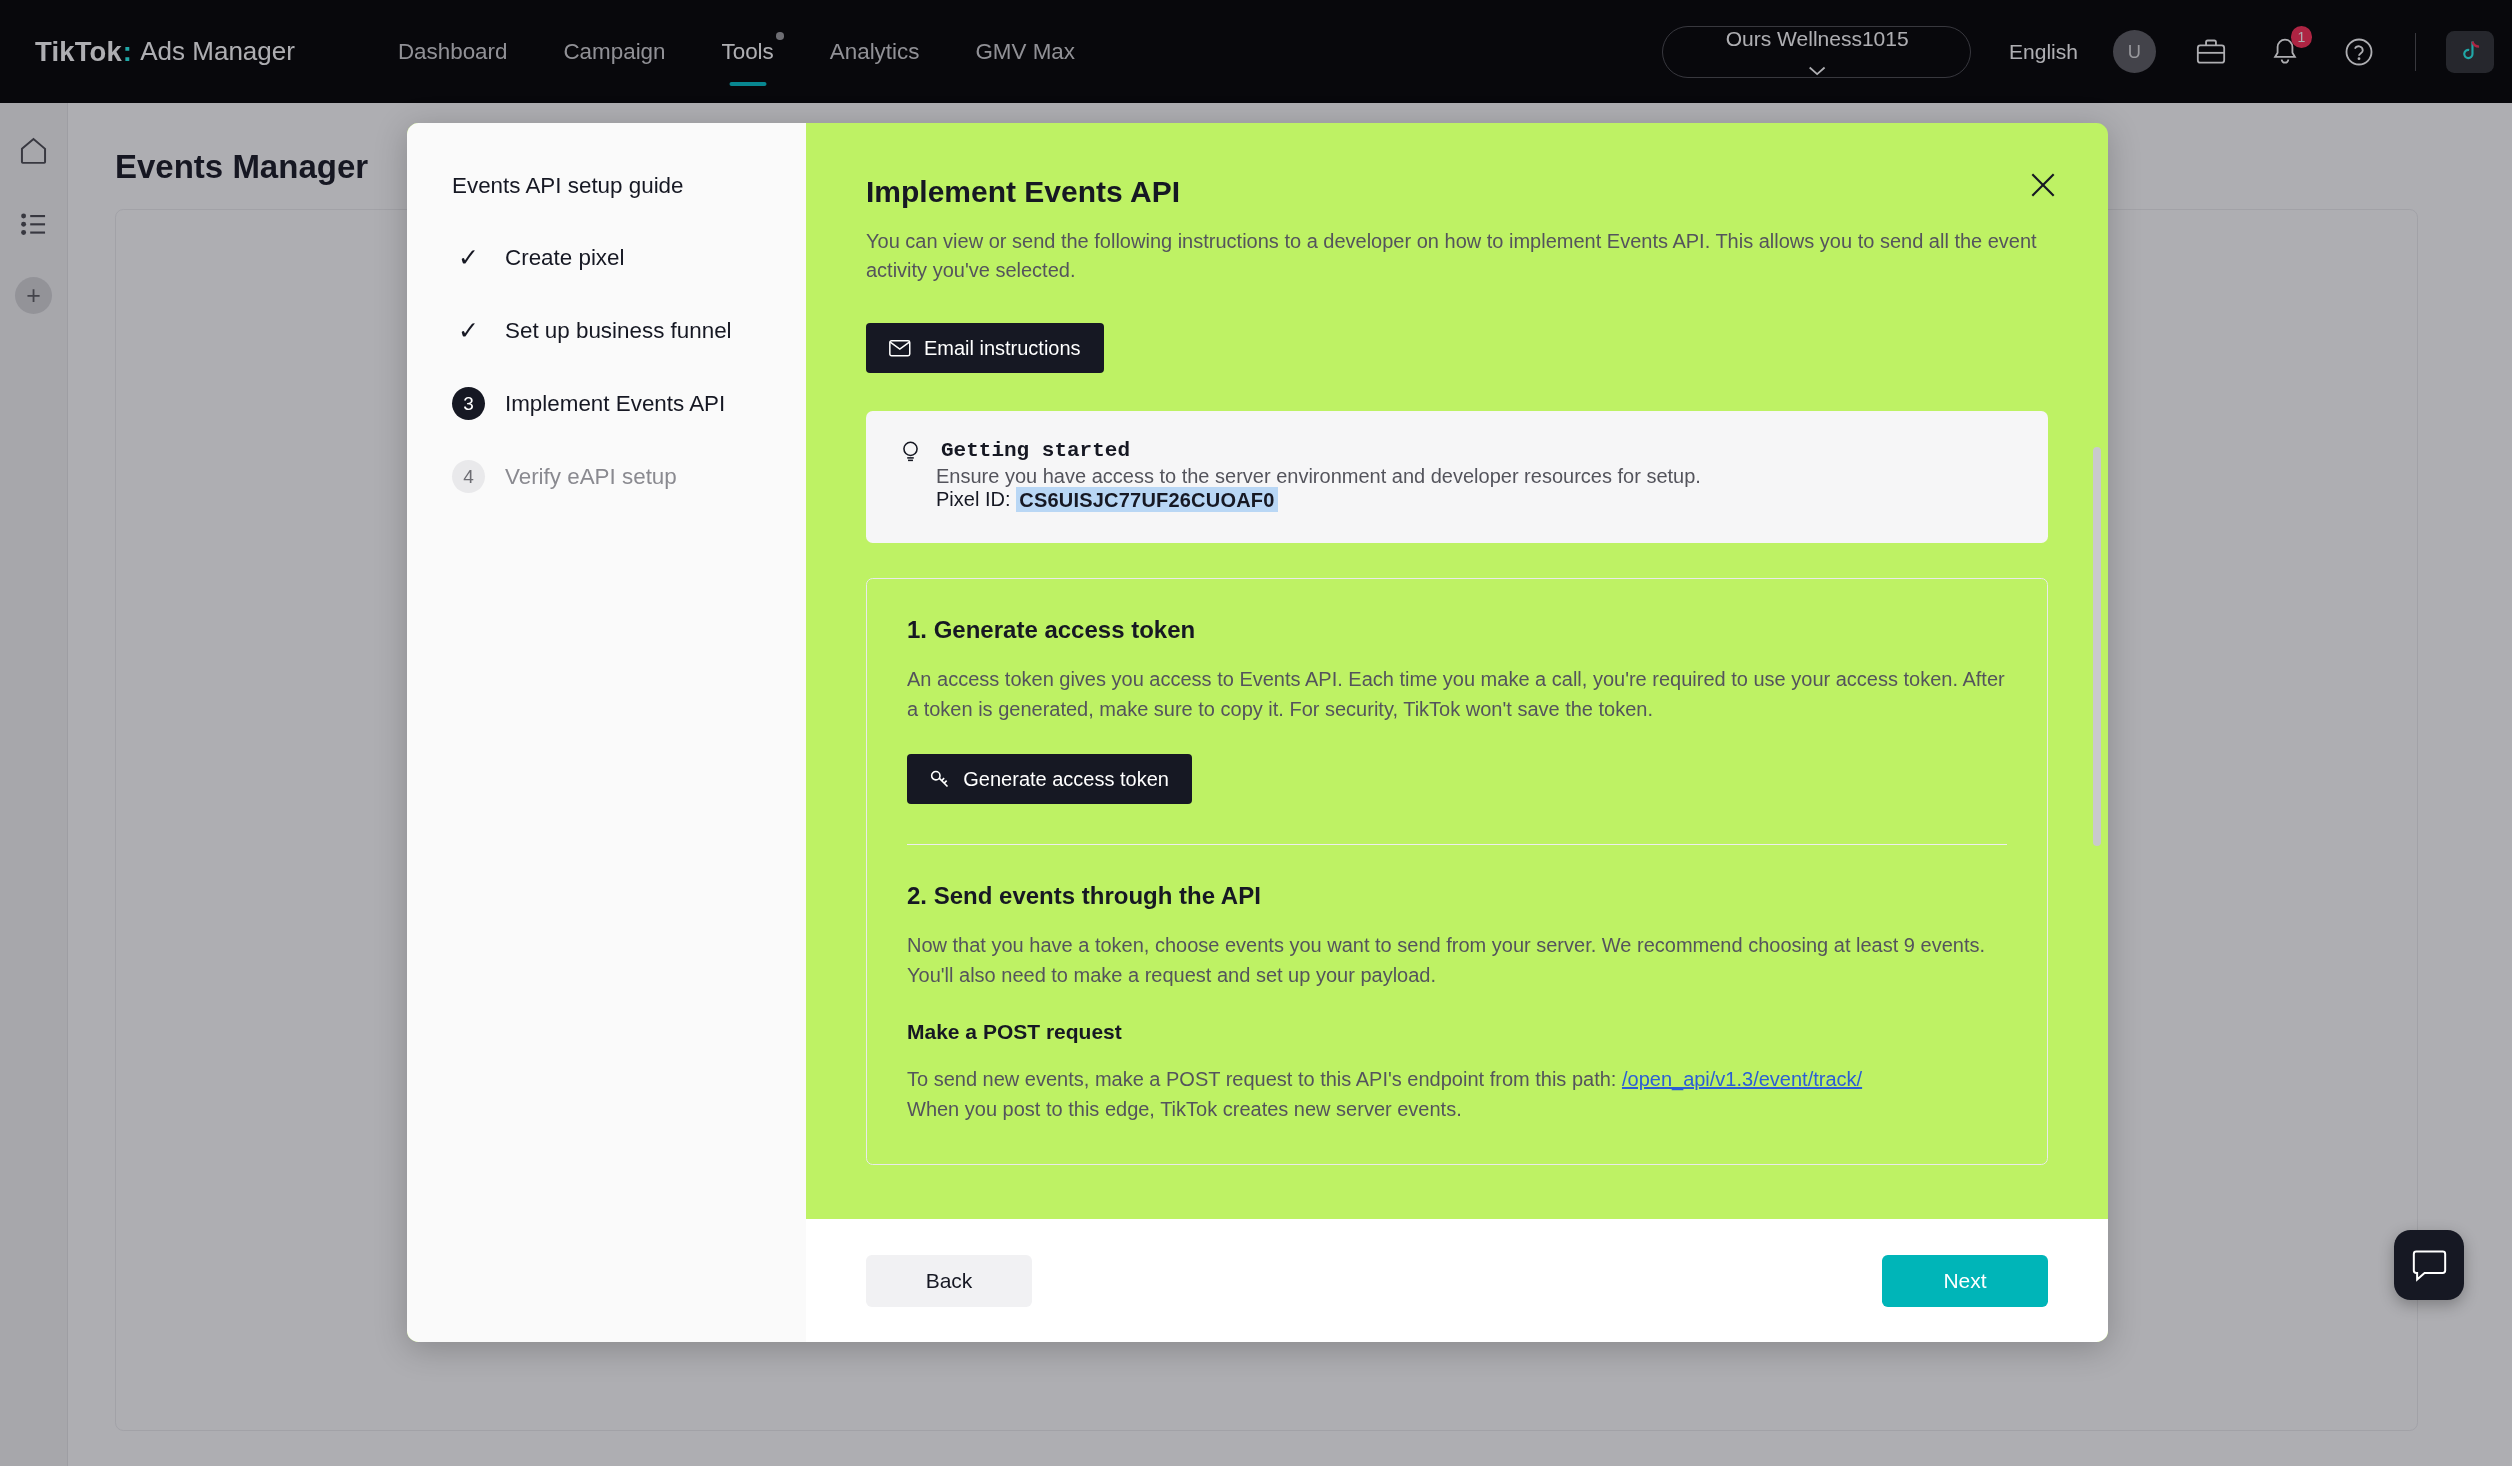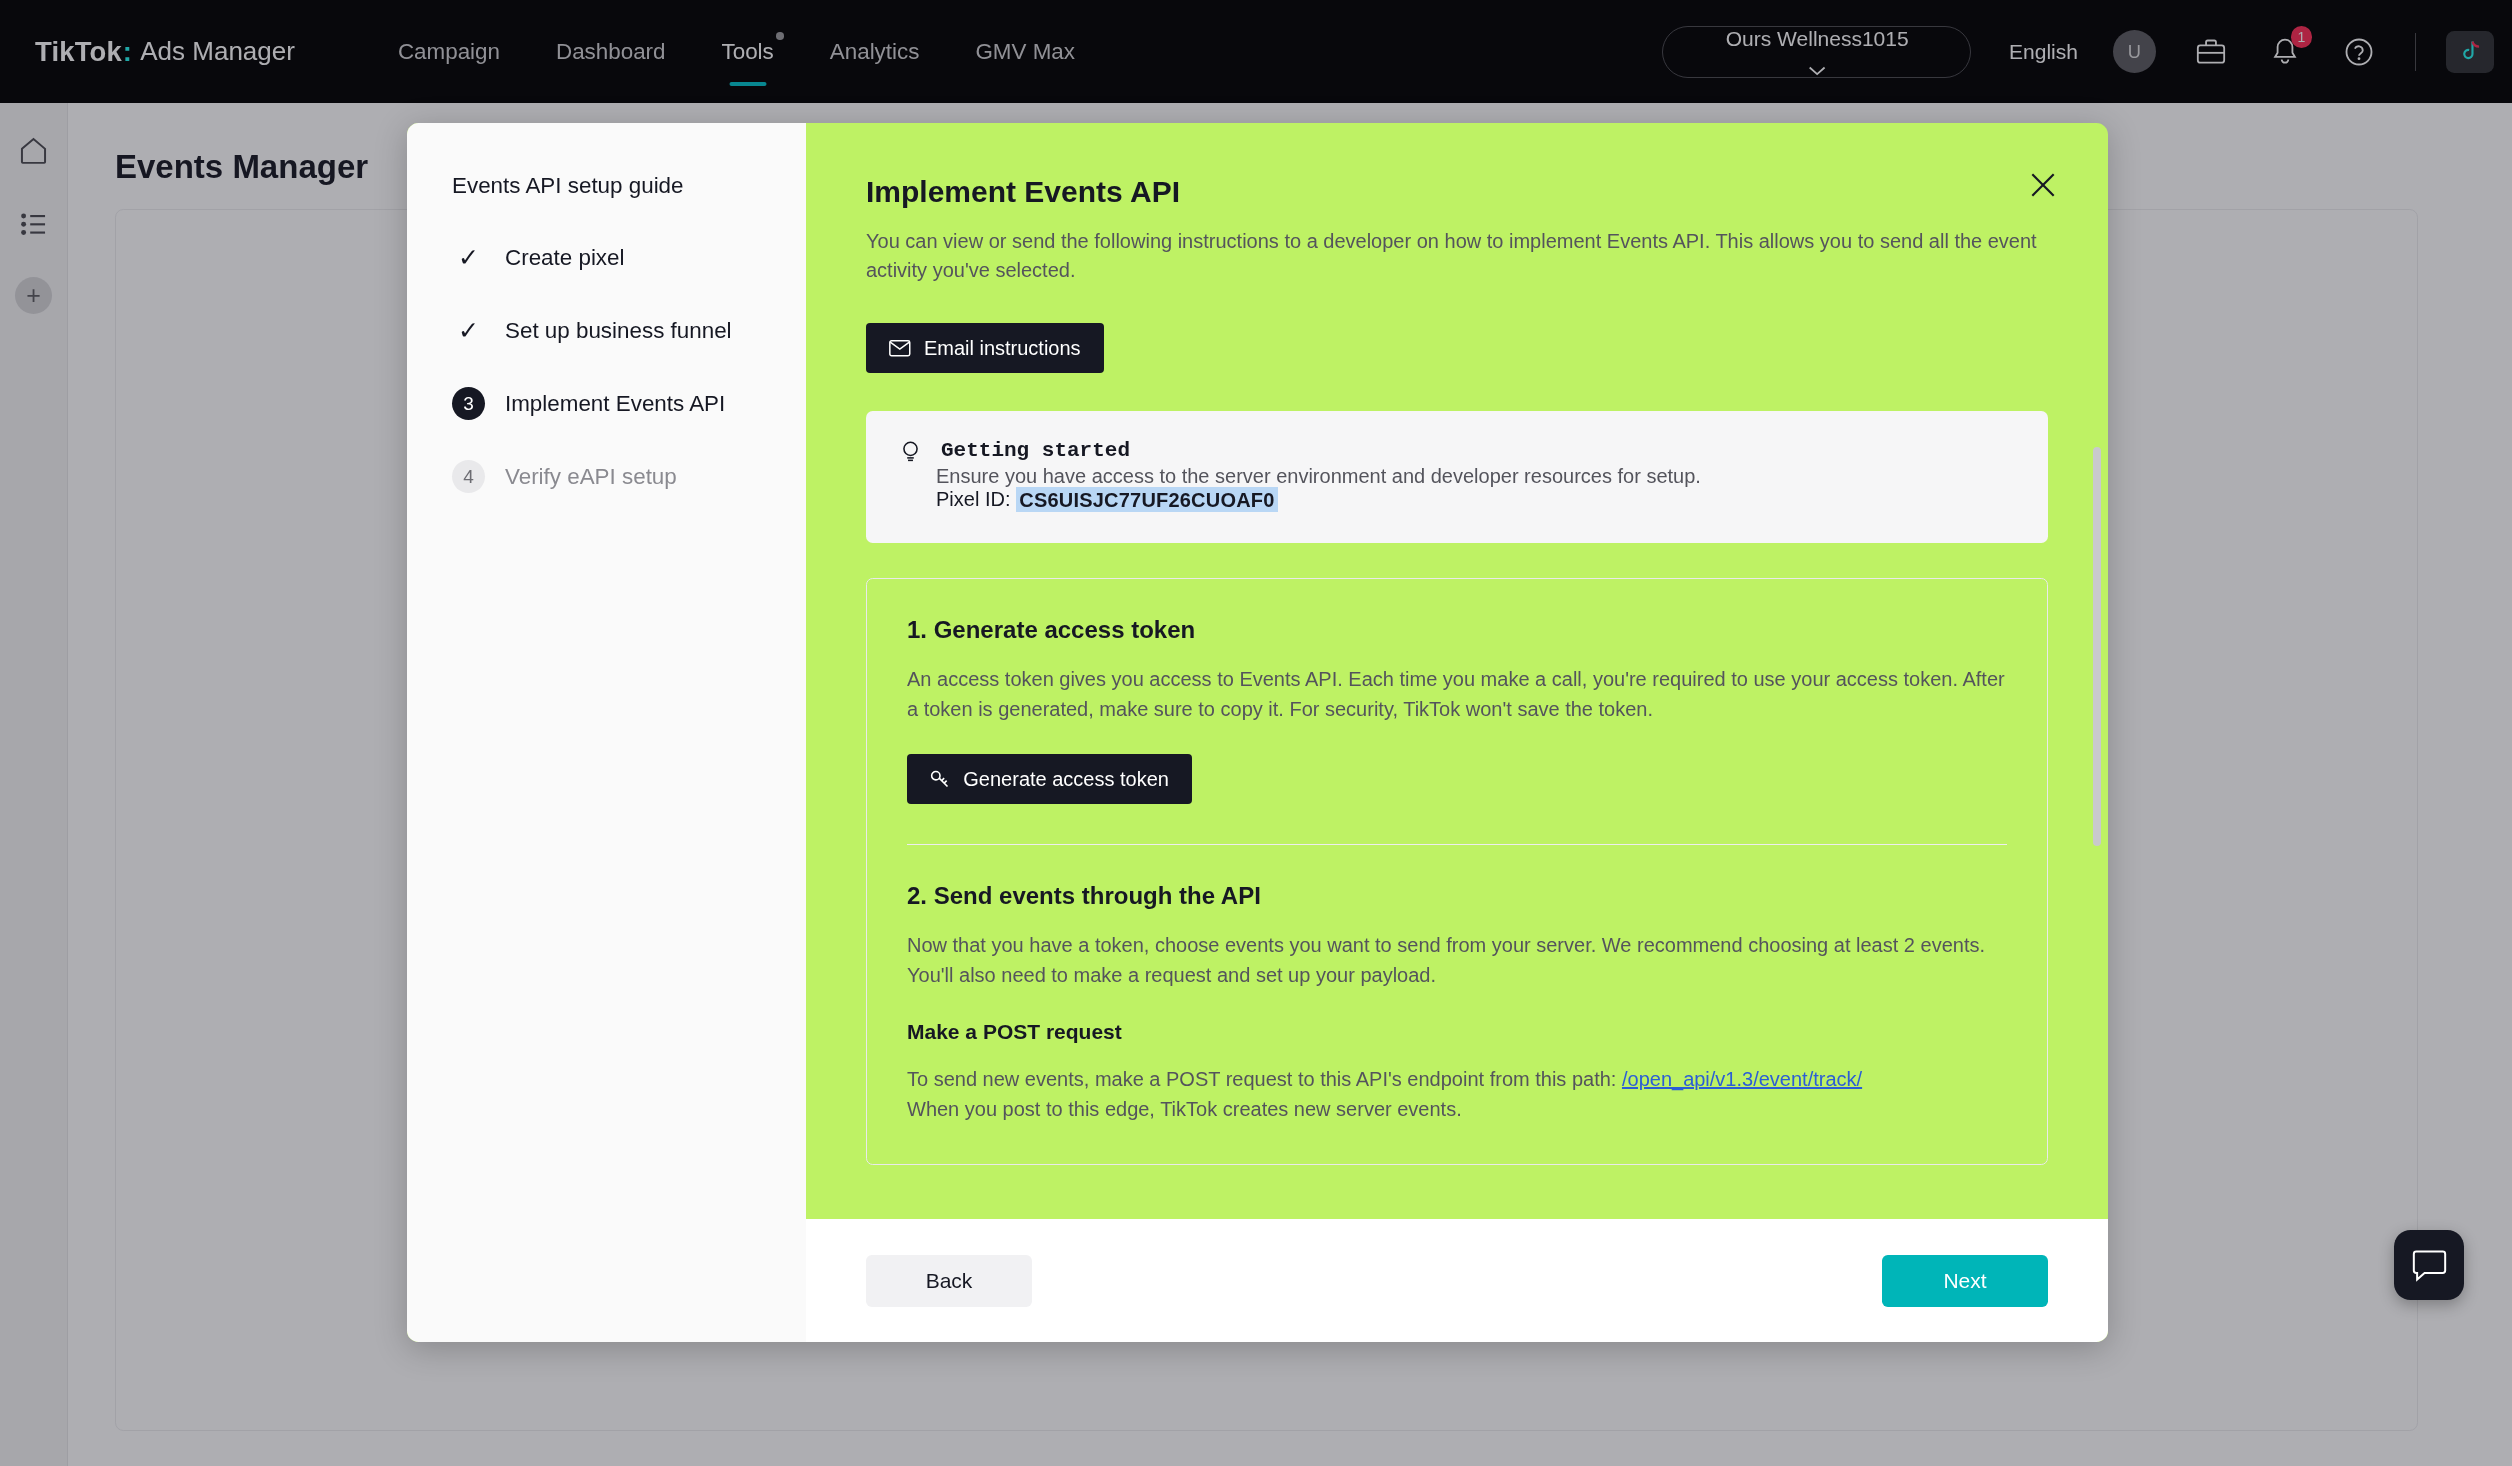--- a/index.html
+++ b/index.html
@@ -171,24 +171,24 @@
 
 <div class="topbar">
   <div class="brand">
     <span class="brand-tiktok">TikTok</span>
     <span class="brand-colon">:</span>
     <span class="brand-ads">Ads Manager</span>
   </div>
 
   <div class="nav">
     <div class="nav-item">
+      <span>Dashboard</span>
+    </div>
+    <div class="nav-item">
       <span>Campaign</span>
-    </div>
-    <div class="nav-item">
-      <span>Dashboard</span>
     </div>
     <div class="nav-item active">
       <span>Tools</span>
       <span class="nav-dot"></span>
     </div>
     <div class="nav-item">
       <span>Analytics</span>
     </div>
     <div class="nav-item">
       <span>GMV Max</span>
@@ -344,21 +344,21 @@
           <svg width="20" height="20" viewBox="0 0 24 24">
             <circle cx="7" cy="8" r="5" fill="none" stroke="#ffffff" stroke-width="1.9"></circle>
             <path d="M11 11 L21 21 M17 17 L20 14 M14 14 L17 11" fill="none" stroke="#ffffff" stroke-width="1.9"></path>
           </svg>
           <span>Generate access token</span>
         </button>
 
         <div class="hr"></div>
 
         <h2>2. Send events through the API</h2>
-        <p>Now that you have a token, choose events you want to send from your server. We recommend choosing at least 2 events. You'll also need to make a request and set up your payload.</p>
+        <p>Now that you have a token, choose events you want to send from your server. We recommend choosing at least 9 events. You'll also need to make a request and set up your payload.</p>
         <div class="sub-h">Make a POST request</div>
         <p>
           <span>To send new events, make a POST request to this API's endpoint from this path:</span>
           <a class="link" href="#">/open_api/v1.3/event/track/</a>
           <br>
           <span>When you post to this edge, TikTok creates new server events.</span>
         </p>
       </div>
     </div>
 

